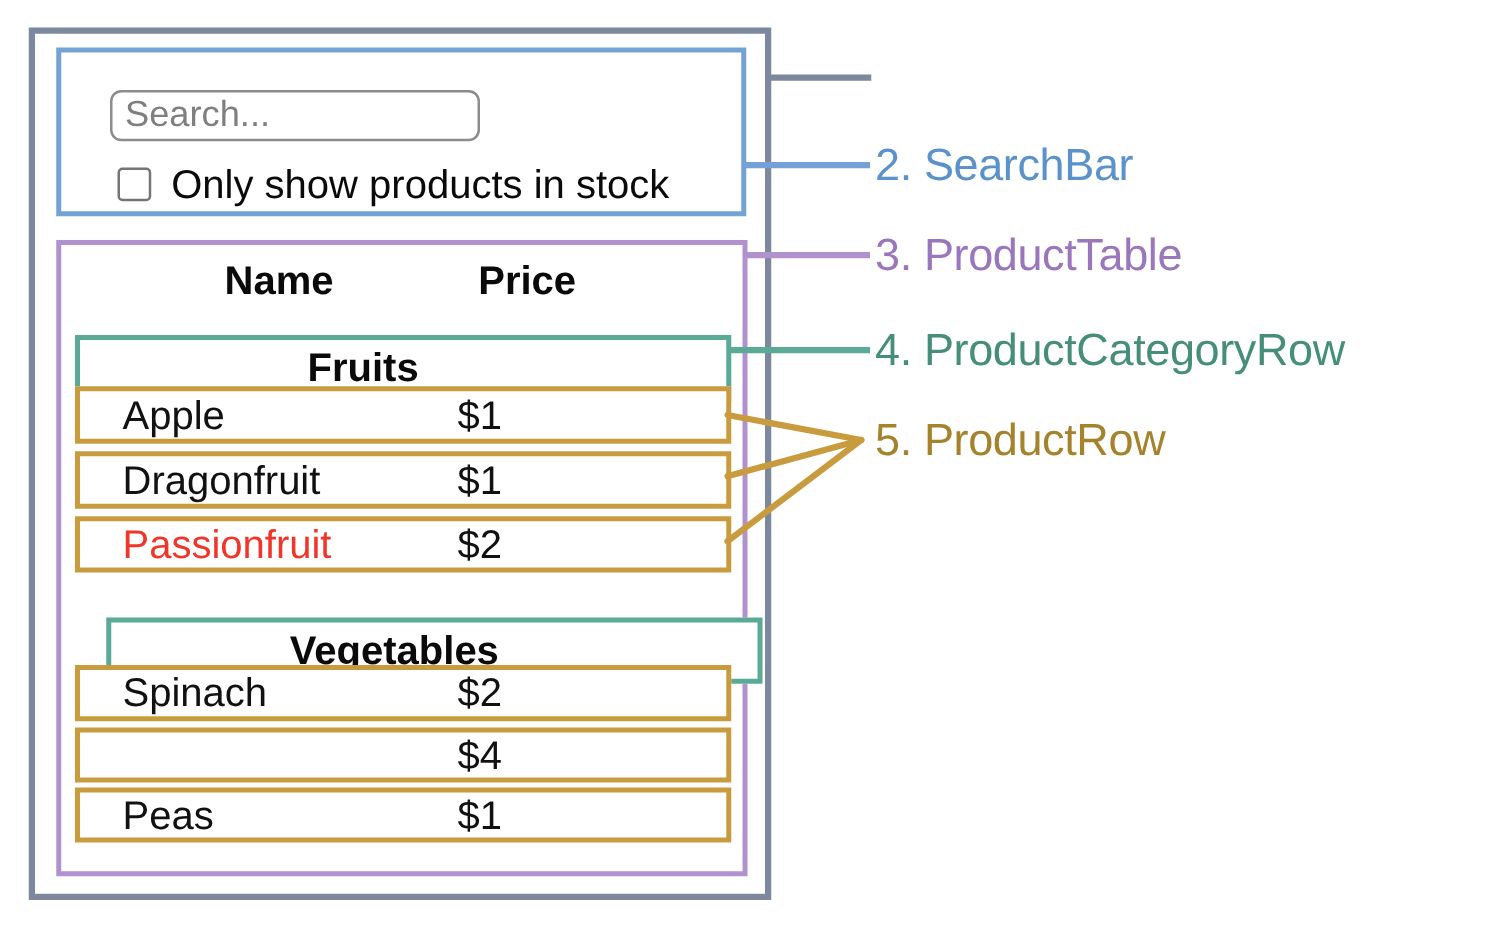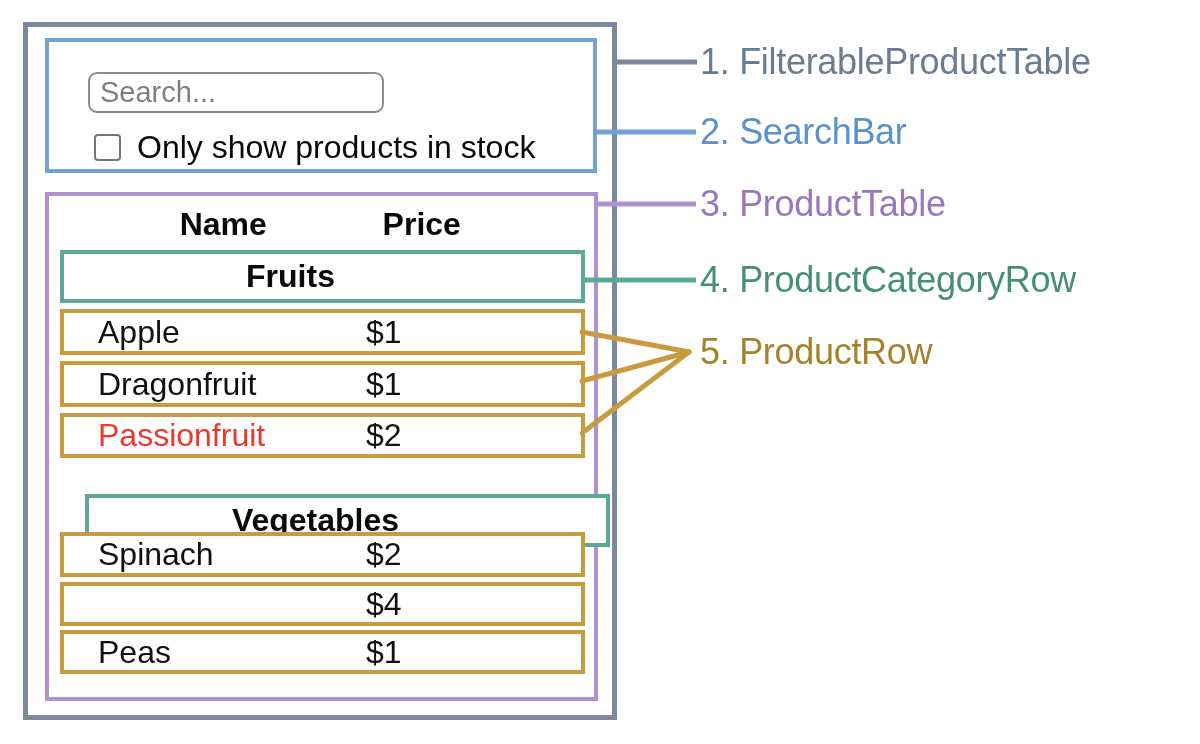--- a/index.html
+++ b/index.html
@@ -65,21 +65,21 @@
     <span class="stock-label">Only show products in stock</span>
   </div>
 
   <div class="box producttable-box" style="border-color: rgb(176, 146, 206);"></div>
 
   <div class="table-header">
     <span class="hcell">Name</span>
     <span class="hcell">Price</span>
   </div>
 
-  <div class="row category-row" style="top:250px;height:53px;">
+  <div class="row category-row" style="top:268px;height:53px;">
     <span class="cat-label">Fruits</span>
   </div>
 
   <div class="row product-row" style="top:309px;height:46px;">
     <span class="cell-name" style="color: rgb(17, 17, 17);">Apple</span>
     <span class="cell-price">$1</span>
   </div>
 
   <div class="row product-row" style="top:361px;height:46px;">
     <span class="cell-name" style="color: rgb(17, 17, 17);">Dragonfruit</span>
@@ -102,21 +102,20 @@
 
   <div class="row product-row" style="top:582px;height:44px;">
     <span class="cell-price">$4</span>
   </div>
 
   <div class="row product-row" style="top:630px;height:44px;">
     <span class="cell-name" style="color: rgb(17, 17, 17);">Peas</span>
     <span class="cell-price">$1</span>
   </div>
 
-  <div class="legend-item" style="top: 41px; color: rgb(107, 124, 146);">1. FilterableProductTable</div>
   <div class="legend-item" style="top: 111px; color: rgb(91, 146, 203);">2. SearchBar</div>
   <div class="legend-item" style="top: 183px; color: rgb(154, 118, 188);">3. ProductTable</div>
   <div class="legend-item" style="top: 259px; color: rgb(70, 142, 122);">4. ProductCategoryRow</div>
   <div class="legend-item" style="top: 331px; color: rgb(165, 131, 45);">5. ProductRow</div>
 
   <svg class="overlay" width="1200" height="744">
     <line x1="613" y1="62" x2="697" y2="62" stroke-width="5" stroke="#7c899c"></line>
     <line x1="594" y1="132" x2="696" y2="132" stroke-width="5" stroke="#74a1d6"></line>
     <line x1="595" y1="204" x2="696" y2="204" stroke-width="5" stroke="#b092ce"></line>
     <line x1="582" y1="280" x2="696" y2="280" stroke-width="5" stroke="#5baa97"></line>

